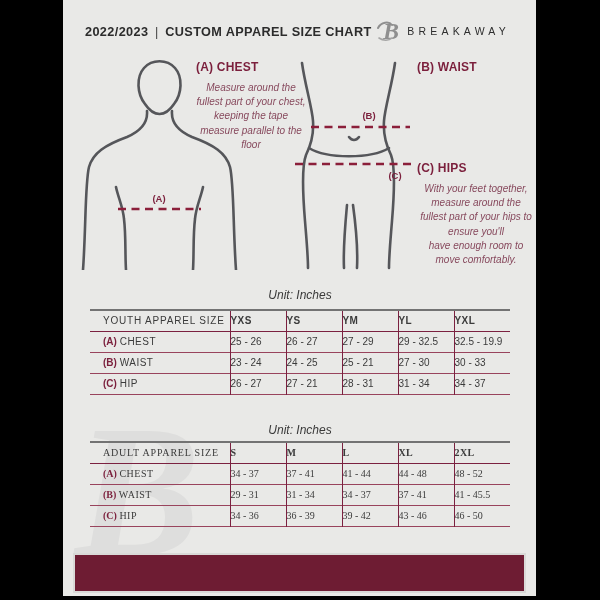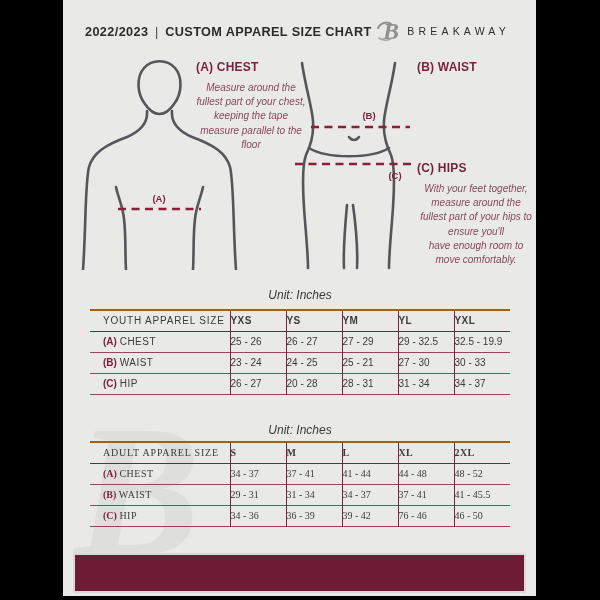--- a/index.html
+++ b/index.html
@@ -36,21 +36,21 @@
   .sec-unit  { position:absolute; left:27px; width:420px; text-align:center; font-size:12px;
                font-style:italic; color:#3a3a3a; z-index:1; }
 
   
   table.size { position:absolute; left:27px; width:420px; border-collapse:collapse;
                table-layout:fixed; z-index:1; }
   table.size td { height:21px; padding:0; text-align:left; font-size:10px; color:#3b3b3b;
                   border-left:1px solid #7b2140; }
   table.size td:first-child { border-left:none; text-align:left; padding-left:13px; }
   table.size tr { border-bottom:1px solid #99445d; }
-  table.size tr.head { border-top:2px solid #a16207; border-bottom:1px solid #7b2140; }
+  table.size tr.head { border-top:2px solid #737373; border-bottom:1px solid #7b2140; }
   .hfirst { letter-spacing:.8px; }
   .hsize  { font-weight:700; letter-spacing:.4px; }
   .pfx { color:#7b1f3c; font-weight:800; }
   .rname { letter-spacing:.5px; }
 
   
   .footer-bar { position:absolute; left:10px; top:553px; width:453px; height:40px;
                 background:#6e1c33; border:2px solid #d9d9d7; z-index:1; }
 </style>
 </head>
@@ -144,21 +144,21 @@
           <td><span class="pfx">(B)</span> <span class="rname">WAIST</span></td>
           <td>23 - 24</td>
           <td>24 - 25</td>
           <td>25 - 21</td>
           <td>27 - 30</td>
           <td>30 - 33</td>
         </tr>
         <tr>
           <td><span class="pfx">(C)</span> <span class="rname">HIP</span></td>
           <td>26 - 27</td>
-          <td>20 - 28</td>
+          <td>27 - 21</td>
           <td>28 - 31</td>
           <td>31 - 34</td>
           <td>34 - 37</td>
         </tr>
       </tbody>
     </table>
 
     <div class="sec-unit" style="top:423px;">Unit: Inches</div>
     <table class="size" style="top:441px;font-family:Liberation Serif, serif;">
       <colgroup>
@@ -192,21 +192,21 @@
           <td>31 - 34</td>
           <td>34 - 37</td>
           <td>37 - 41</td>
           <td>41 - 45.5</td>
         </tr>
         <tr>
           <td><span class="pfx">(C)</span> <span class="rname">HIP</span></td>
           <td>34 - 36</td>
           <td>36 - 39</td>
           <td>39 - 42</td>
-          <td>76 - 46</td>
+          <td>43 - 46</td>
           <td>46 - 50</td>
         </tr>
       </tbody>
     </table>
 
     <div class="footer-bar"></div>
   </div>
 </div>
 
 </body></html>

